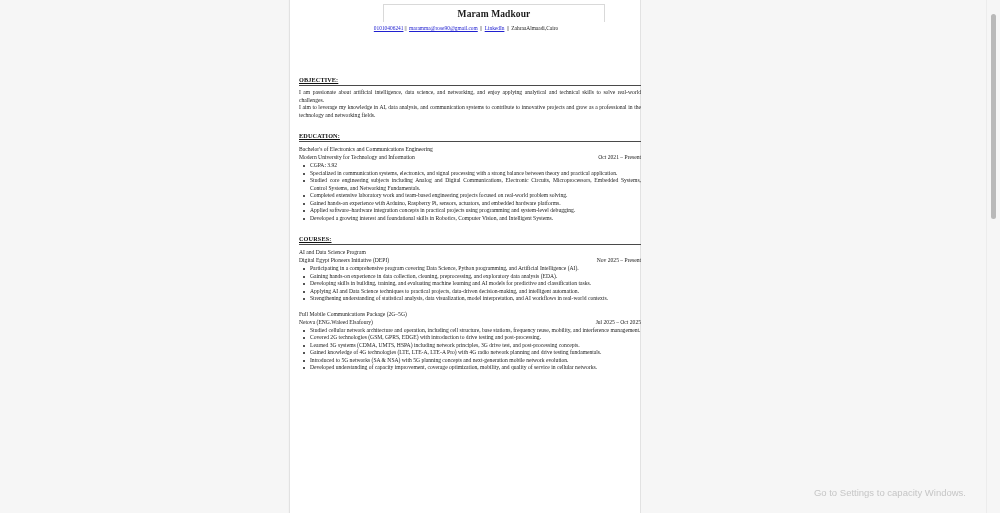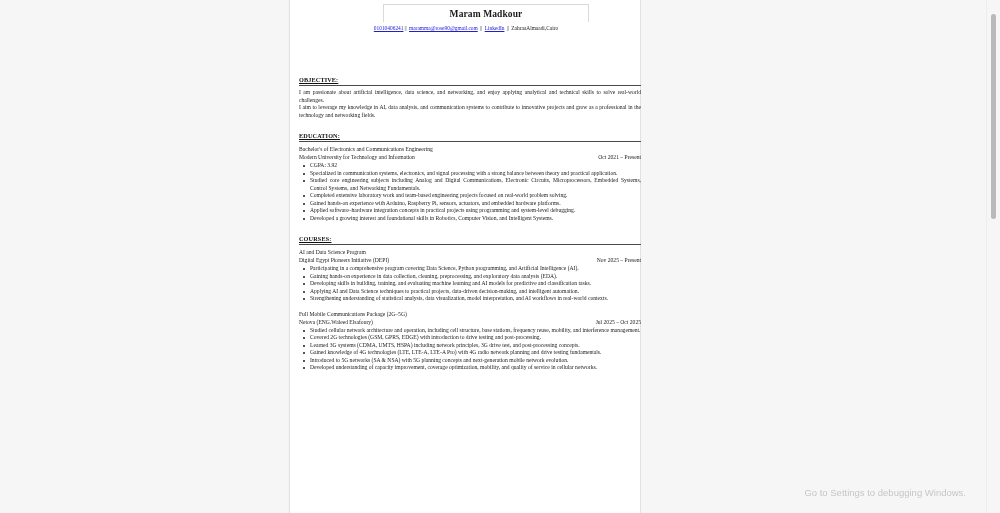--- a/index.html
+++ b/index.html
@@ -50,21 +50,21 @@
     border-right: 1px solid #e2e2e2;
     box-sizing: border-box;
     padding: 0 9px;
   }
 
   
   .hdr-table {
     position: absolute;
     left: 93px;
     top: 4px;
-    width: 206px;
+    width: 222px;
     border: 1px solid #d9d9d9;
     border-bottom: none;
     box-sizing: border-box;
     height: 18px;
   }
   .hdr-name {
     text-align: center;
     font-weight: bold;
     font-size: 9.5px;
     line-height: 18px;
@@ -299,20 +299,20 @@
             <li>Developed understanding of capacity improvement, coverage optimization, mobility, and quality of service in cellular networks.</li>
           </ul>
         </div>
 
       </div>
 
     </div>
   </div>
 
   <div id="watermark">
-    <div class="wm-sub">Go to Settings to debugging Windows.</div>
+    <div class="wm-sub">Go to Settings to capacity Windows.</div>
   </div>
 
   <div id="scrollbar-track">
     <div id="scrollbar-thumb"></div>
   </div>
 
 </div>
 
 </body></html>

